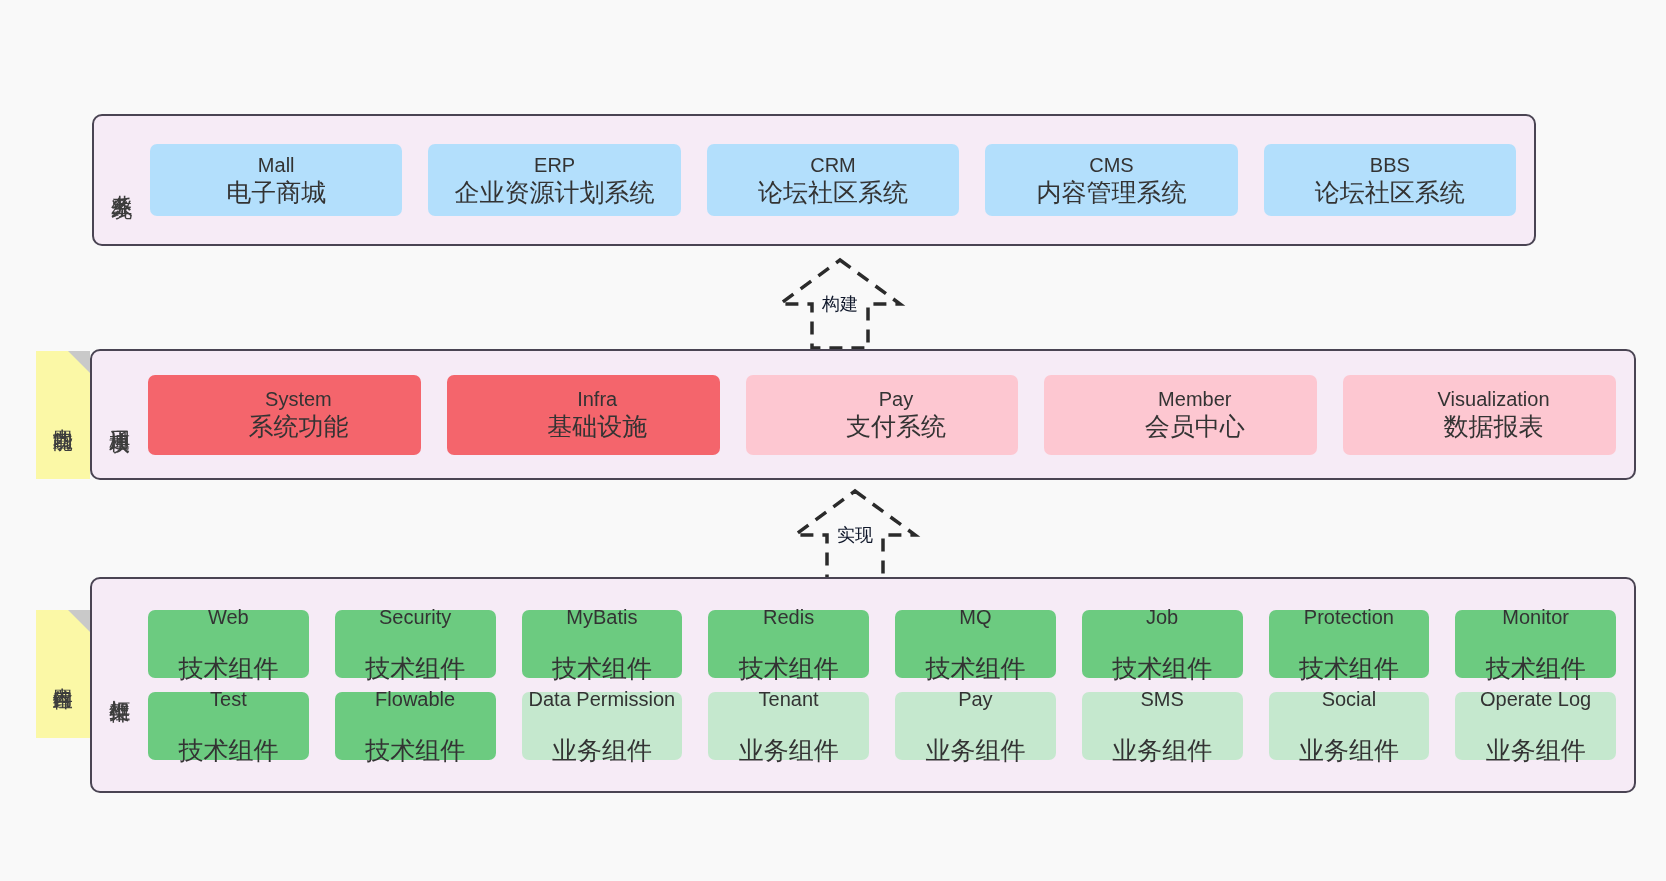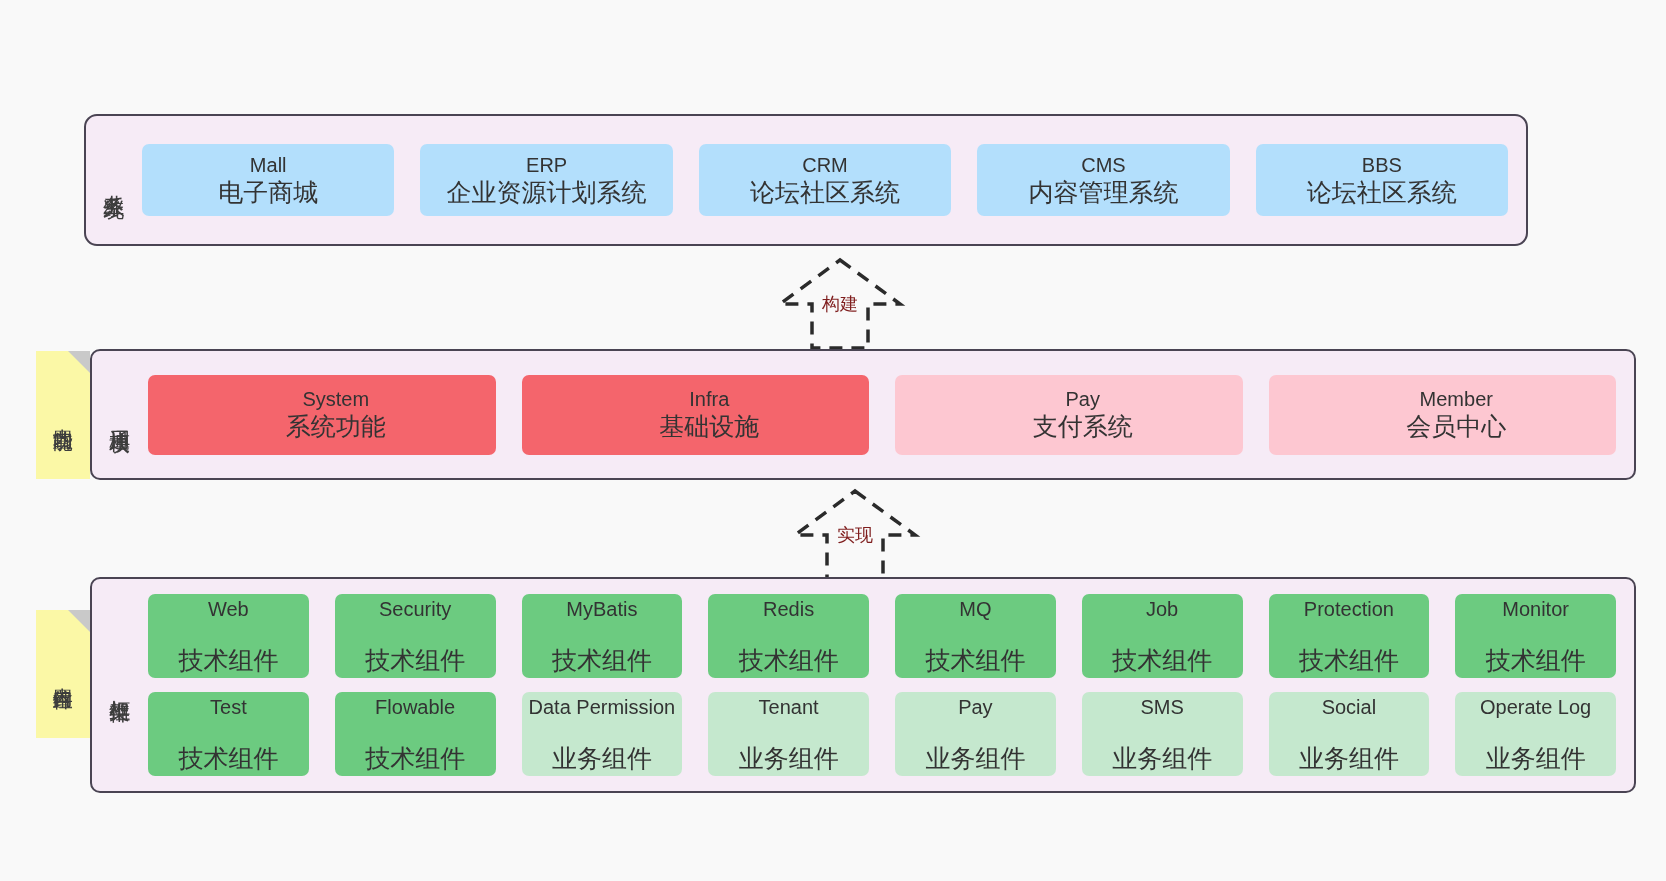--- a/index.html
+++ b/index.html
@@ -89,28 +89,28 @@
   }
 
   
   .c-blue        { background: #b3dffc; }
   .c-red         { background: #f4656c; }
   .c-pink        { background: #fdc7d1; }
   .c-green       { background: #6ccb80; }
   .c-green-light { background: #c5e8ce; }
 
   
-  #layer-business { left: 84px;  top: 114px; width: 1444px; height: 132px; border-radius: 13px; }
+  #layer-business { left: 92px;  top: 114px; width: 1444px; height: 132px; }
   #layer-business .cell { height: 72px; }
 
   #layer-common   { left: 90px;  top: 349px; width: 1546px; height: 131px; }
   #layer-common .cell { height: 80px; padding-left: 32px; }
 
   #layer-framework{ left: 90px;  top: 577px; width: 1546px; height: 216px; }
-  #layer-framework .cell { height: 84px; gap: 24px; }
+  #layer-framework .cell { height: 68px; gap: 24px; }
 
   
   .sticky {
     position: absolute;
     width: 54px;
     background: #fbf8a6;
     color: #3d3d3d;
     font-size: 20px;
     line-height: 1.12;
     letter-spacing: 1px;
@@ -146,21 +146,21 @@
     left: 0;
     top: 0;
     overflow: visible;
   }
   .connector .conn-label {
     position: absolute;
     left: 50%;
     transform: translateX(-50%);
     top: 36px;
     font-size: 18px;
-    color: #7f1d1d;
+    color: #0f172a;
     background: transparent;
     padding: 0 2px;
     white-space: nowrap;
     user-select: none;
   }
   #connector-build   { left: 760px; top: 256px; }
   #connector-impl    { left: 775px; top: 487px; }
 </style>
 </head>
 <body>
@@ -220,20 +220,24 @@
           <span class="cn">基础设施</span>
         </div>
         <div class="cell c-pink">
           <span class="en">Pay</span>
           <span class="cn">支付系统</span>
         </div>
         <div class="cell c-pink">
           <span class="en">Member</span>
           <span class="cn">会员中心</span>
         </div>
+        <div class="cell c-pink">
+          <span class="en">Visualization</span>
+          <span class="cn">数据报表</span>
+        </div>
       </div>
     </div>
   </div>
 
   <div class="connector" id="connector-impl">
     <svg width="160" height="96" viewBox="0 0 160 96">
       <path d="M 80 4 L 140 48 L 108 48 L 108 92 L 52 92 L 52 48 L 20 48 Z" fill="none" stroke="#2b2b2b" stroke-width="3.5" stroke-dasharray="13 9" stroke-linejoin="miter"></path>
     </svg>
     <span class="conn-label">实现</span>
   </div>

